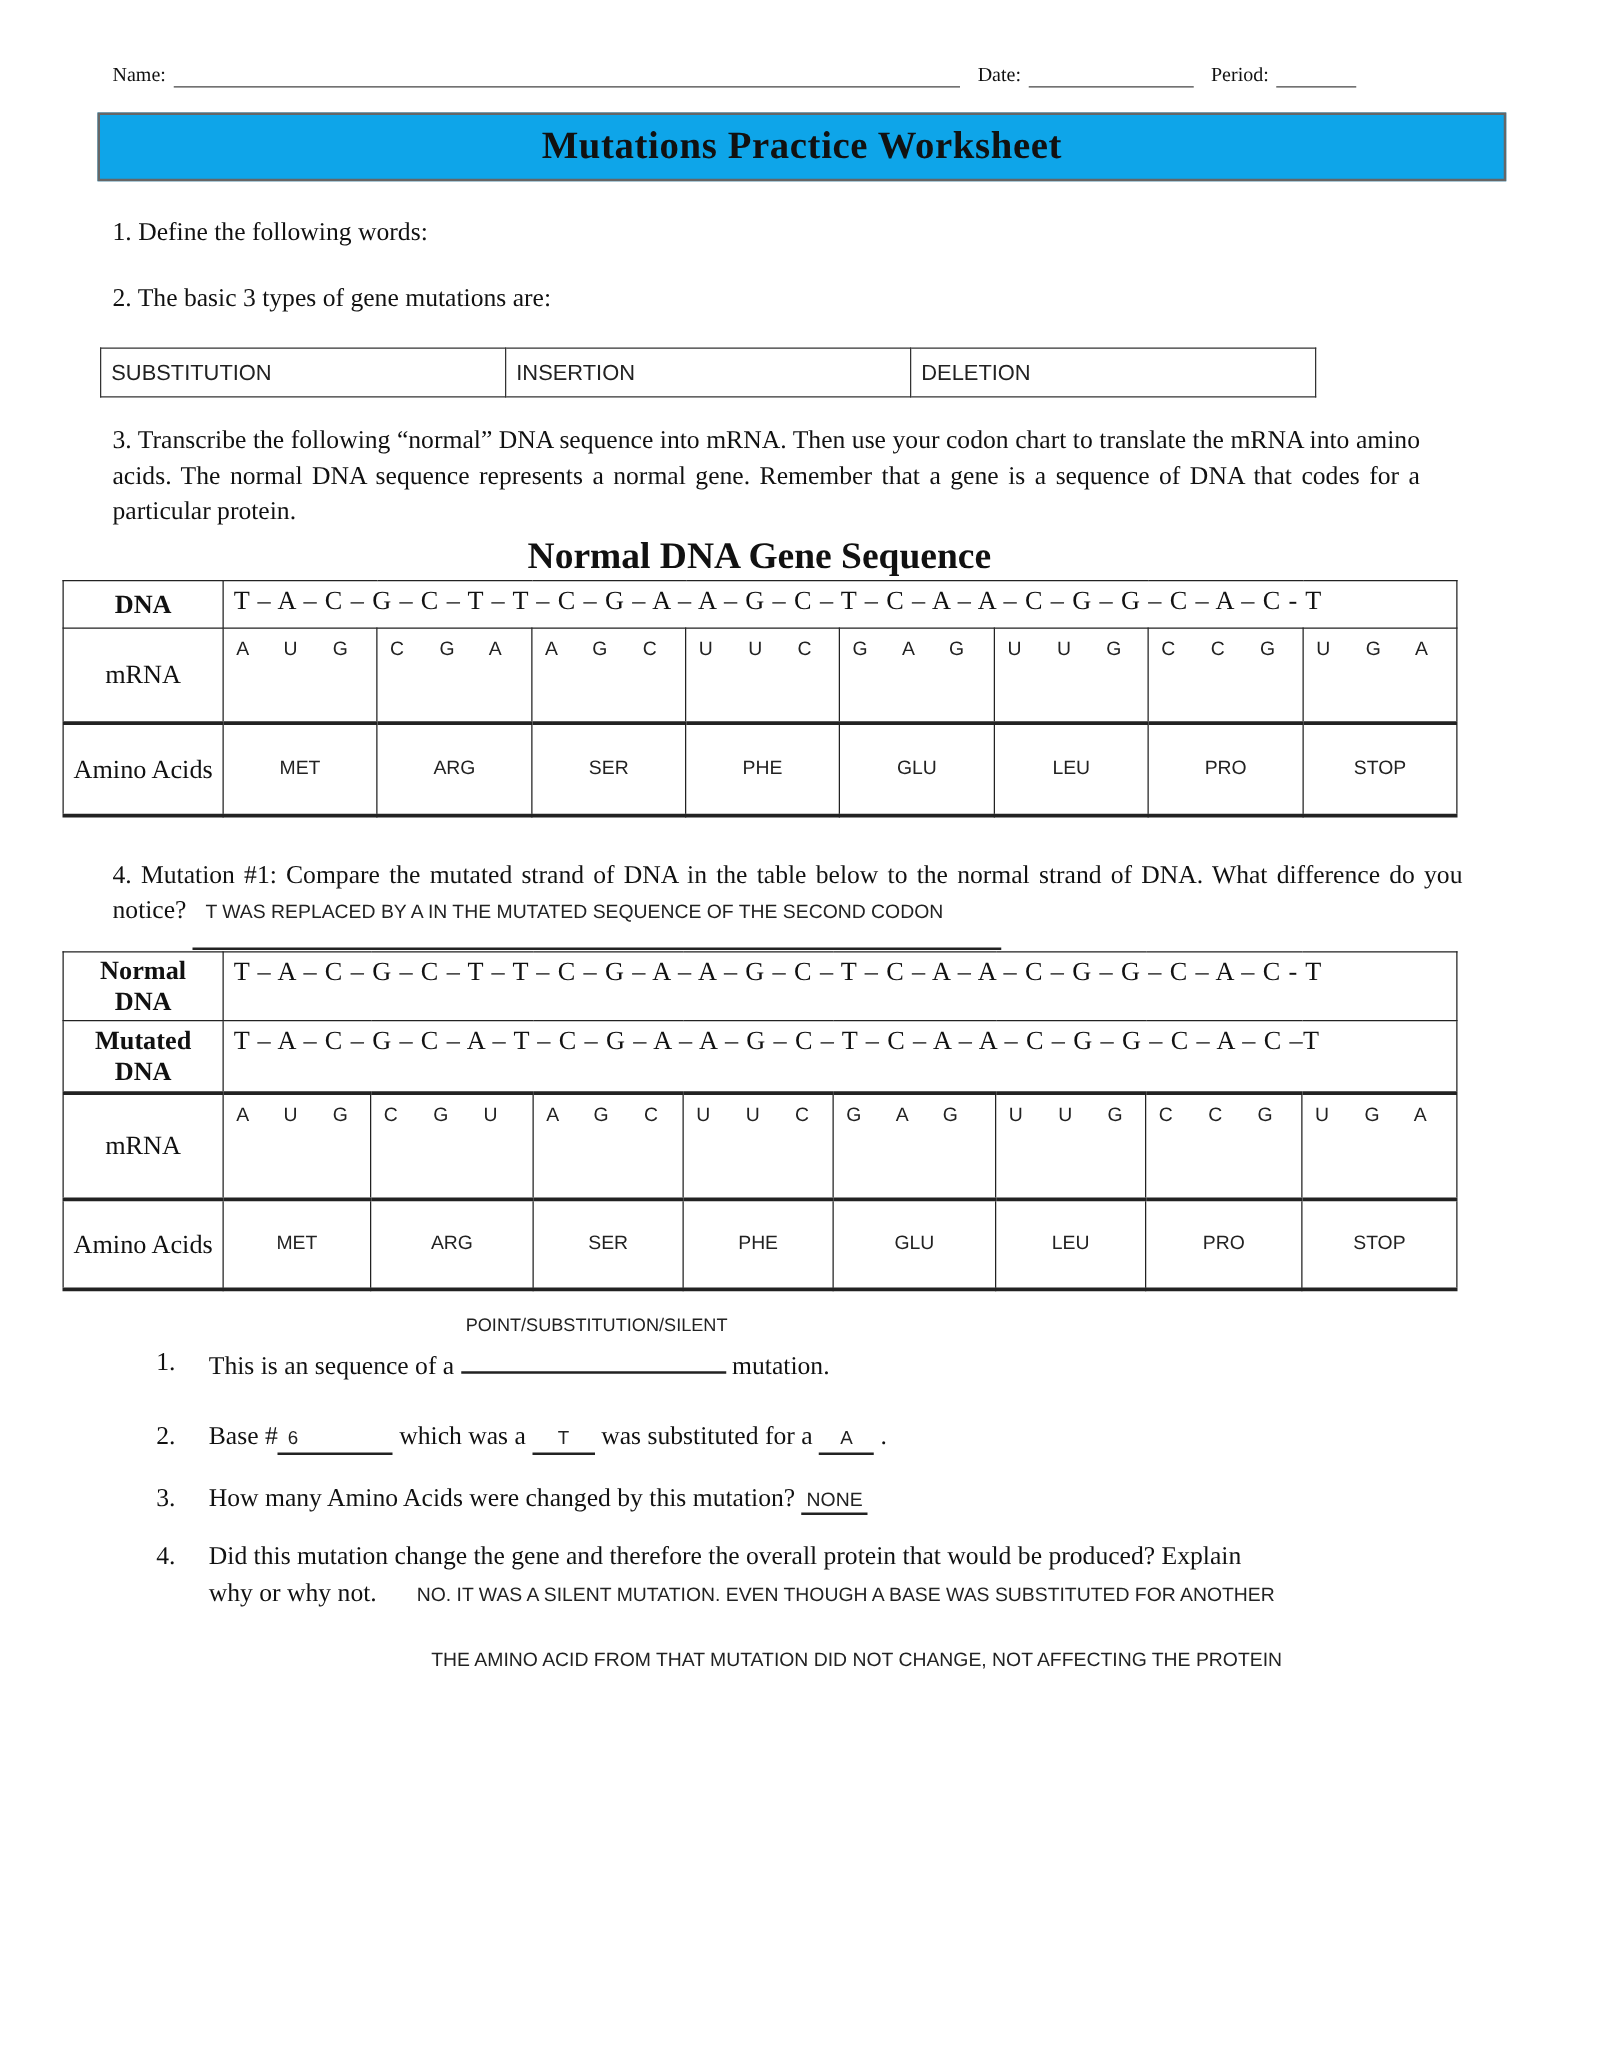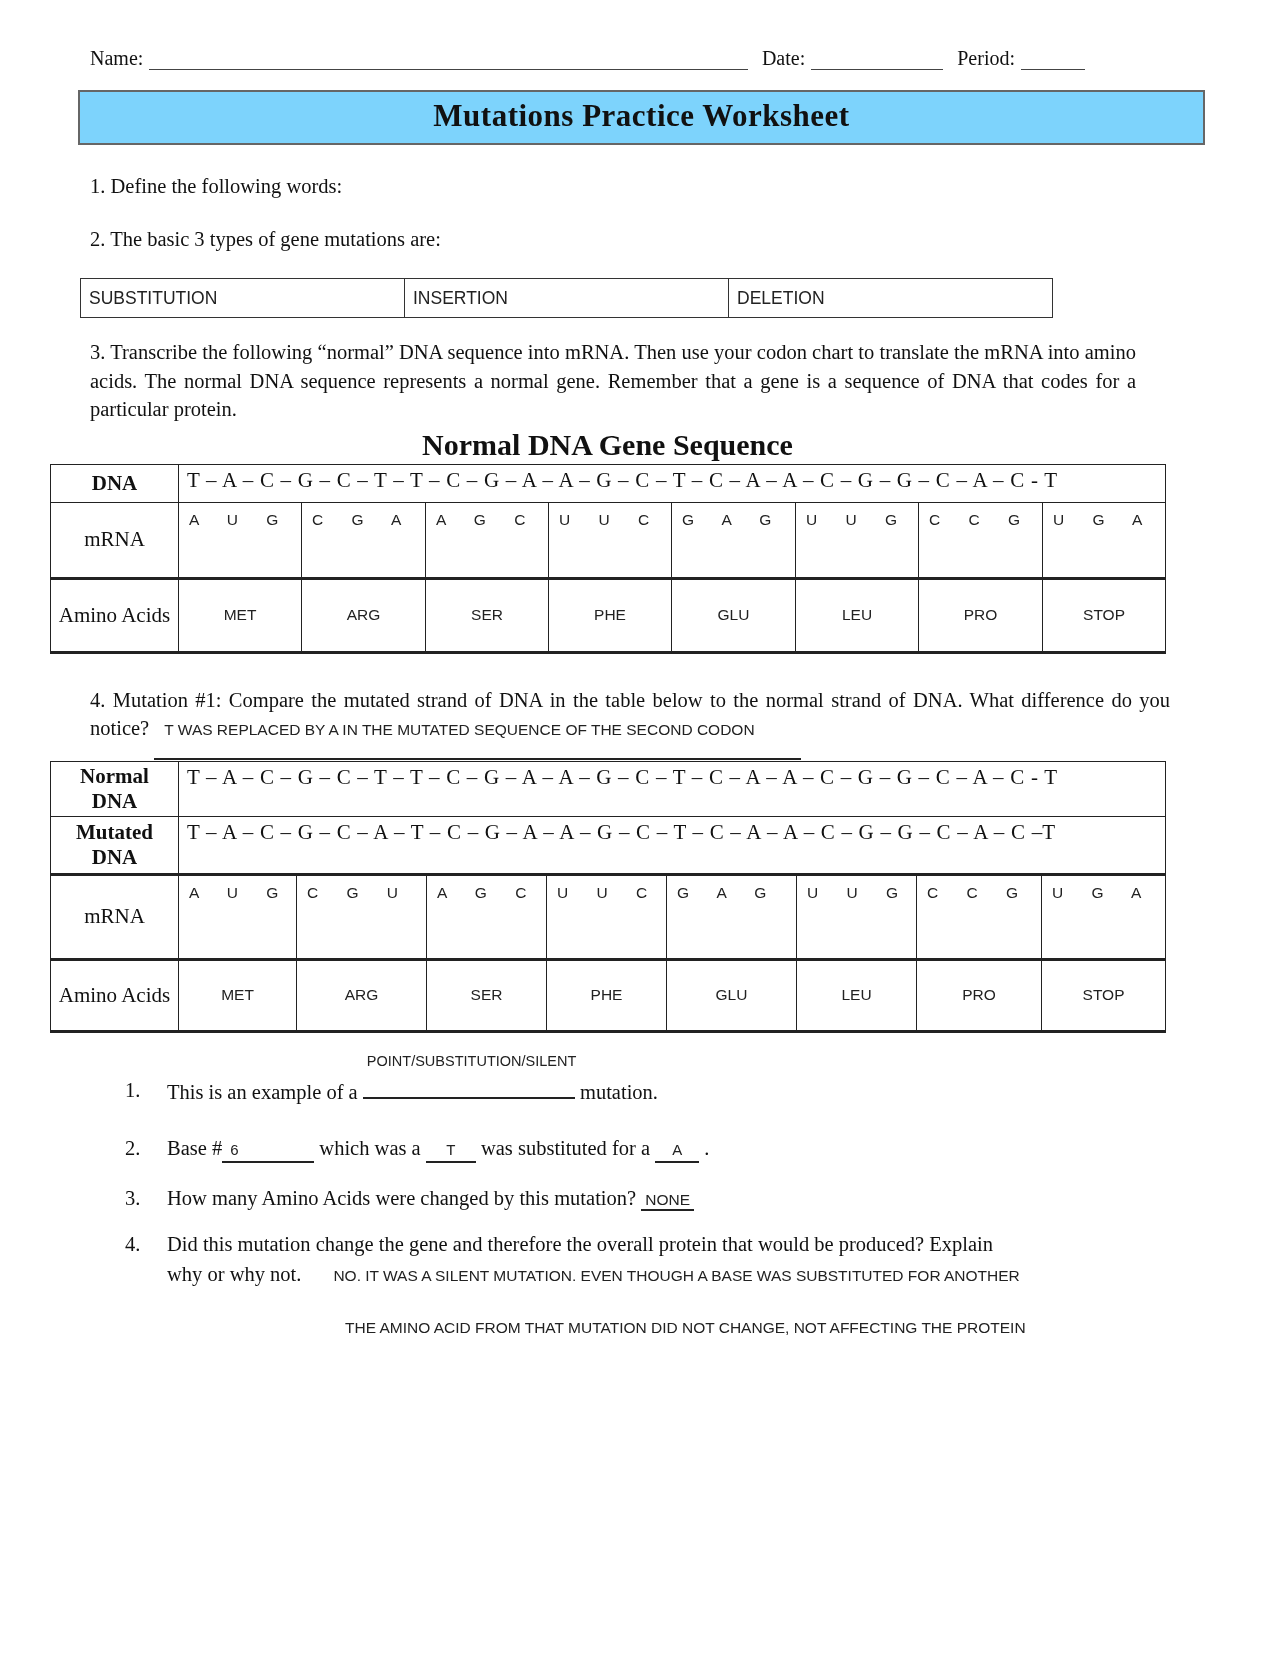--- a/index.html
+++ b/index.html
@@ -3,29 +3,29 @@
 <meta charset="utf-8">
 <style>
   * { margin:0; padding:0; box-sizing:border-box; }
   html,body { background:#888; }
   .page {
     width:1280px; height:1656px; margin:0 auto; background:#ffffff;
     font-family:"Liberation Serif","DejaVu Serif",serif; color:#111;
     position:relative; overflow:hidden; padding-top:46px;
   }
   
-  .hdr-row { display:flex; align-items:flex-end; margin:0 195px 0 90px; font-size:20px; }
+  .hdr-row { display:flex; align-items:flex-end; margin:0 195px 0 90px; font-size:16px; }
   .hdr-label { white-space:nowrap; padding-right:6px; }
   .ln { border-bottom:1.8px solid #444; height:24px; }
   .ln-name { flex:1 1 auto; margin-right:14px; }
   .ln-date { width:132px; margin-right:14px; }
   .ln-period { width:64px; }
   
   .title-box {
-    margin:20px 75px 0 78px; border:2px solid #666; background:#7dd3fc;
+    margin:20px 75px 0 78px; border:2px solid #666; background:#0ea5e9;
     text-align:center; padding:6px 0 9px 0;
   }
   .title-box h1 { font-size:31px; font-weight:bold; letter-spacing:0.5px; }
   
   .sec-heading { font-size:20.5px; margin:30px 90px 0 90px; }
   .para { font-size:20.5px; margin:20px 0 0 90px; width:1046px; text-align:justify; line-height:28.5px; }
   
   table { border-collapse:collapse; }
   .def-table { margin:6px 0 0 78px; width:1047px; }
   .def-table td { border:2px solid #333; }
@@ -228,21 +228,21 @@
       <td class="amino">PRO</td>
       <td class="amino">STOP</td>
     </tr>
   </tbody>
     </table>
 
   <div class="questions">
 
     <div class="q" style="margin-top:42px">
       <span class="qnum">1.</span>
-      <span>This is an example of a</span>
+      <span>This is an sequence of a</span>
       <span class="blank-above">
         <span class="above">POINT/SUBSTITUTION/SILENT</span>
       </span>
       <span>mutation.</span>
     </div>
 
     <div class="q">
       <span class="qnum">2.</span>
       <span>Base #</span><span class="ans-blank ab-6">6</span>
       <span>which was a</span>

